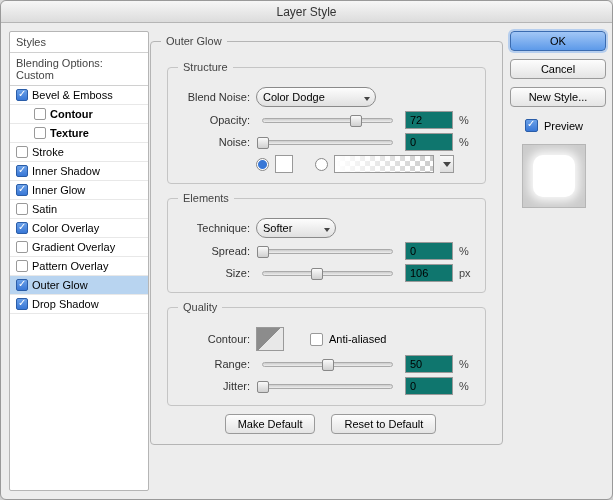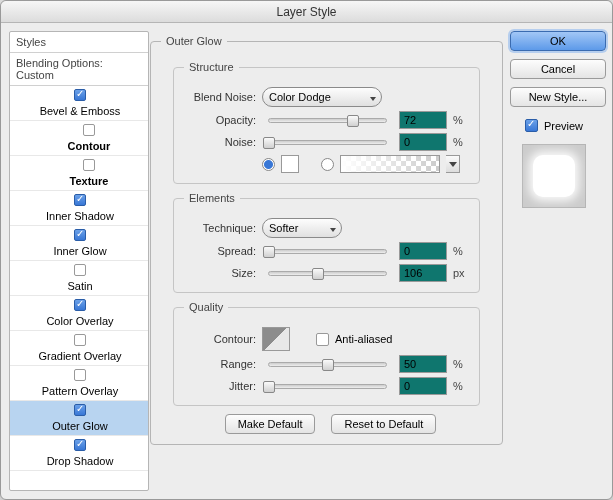--- a/index.html
+++ b/index.html
@@ -2,30 +2,30 @@
 <html><head>
 <meta charset="utf-8">
 <style>
 * { box-sizing: border-box; margin: 0; padding: 0; font-family: "Lucida Grande", Arial, sans-serif; font-size: 11px; }
 body { background: #e8e8e8; width: 613px; height: 500px; overflow: hidden; }
 .dialog { width: 613px; height: 500px; background: #ededed; border: 1px solid #999; border-radius: 6px; box-shadow: 0 4px 20px rgba(0,0,0,.3); }
 .titlebar { height: 22px; background: linear-gradient(#f6f6f6,#dcdcdc); border-bottom: 1px solid #b5b5b5; border-radius: 6px 6px 0 0; text-align: center; line-height: 22px; font-size: 12px; color: #333; }
 .content { display: flex; padding: 8px; gap: 1px; height: calc(100% - 22px); }
 .sidebar { width: 140px; background: #fff; border: 1px solid #b5b5b5; border-radius: 2px; }
 .sidebar-h { padding: 4px 6px; border-bottom: 1px solid #d0d0d0; color: #444; }
-.s-item { display: flex; align-items: center; padding: 3px 4px 3px 6px; border-bottom: 1px solid #e8e8e8; cursor: pointer; gap: 4px; flex-direction: column; }
+.s-item { display: flex; align-items: center; padding: 3px 4px 3px 6px; border-bottom: 1px solid #e8e8e8; cursor: pointer; gap: 4px; }
 .s-item.active { background: #b8d4f0; }
 .s-item .cb { width: 12px; height: 12px; border: 1px solid #999; border-radius: 2px; background: #fff; flex: 0 0 12px; }
 .s-item.ck .cb { background: linear-gradient(#6aa0e8,#3877d6); border-color: #2a5da8; position: relative; }
 .s-item.ck .cb::after { content: "✓"; color: #fff; position: absolute; top: -2px; left: 1px; font-size: 10px; }
 .s-item.indent { padding-left: 24px; font-weight: bold; }
 .center { flex: 1; }
 fieldset { border: 1px solid #b5b5b5; border-radius: 4px; margin: 4px 0 10px; padding: 8px 10px 10px; position: relative; }
 legend { padding: 0 5px; color: #444; font-size: 11px; }
-fieldset.inner { border: 1px solid #c5c5c5; margin: 6px 12px 8px; padding: 10px 10px 6px; }
+fieldset.inner { border: 1px solid #c5c5c5; margin: 6px 6px 8px; padding: 10px 10px 6px; }
 .row { display: flex; align-items: center; gap: 6px; margin: 4px 0; }
 .row .lbl { width: 72px; text-align: right; color: #333; }
 .slider { flex: 1; height: 5px; background: linear-gradient(#ccc,#eee); border: 1px solid #aaa; border-radius: 3px; position: relative; margin: 0 6px; }
 .slider .th { position: absolute; top: -4px; width: 12px; height: 12px; background: linear-gradient(#fafafa,#d0d0d0); border: 1px solid #888; border-radius: 2px; transform: translateX(-6px); }
 .numfield { width: 48px; height: 18px; border: 1px solid #999; background: #0f766e; text-align: left; padding: 0 4px; }
 .unit { width: 16px; color: #444; }
 select.mac { height: 20px; background: linear-gradient(#fdfdfd,#e0e0e0); border: 1px solid #8a8a8a; border-radius: 10px; padding: 0 18px 0 6px; appearance: none; position: relative; }
 .sel-wrap { position: relative; display: inline-block; }
 .sel-wrap::after { content: ""; position: absolute; right: 6px; top: 5px; width: 0; height: 0; border-left: 4px solid transparent; border-right: 4px solid transparent; border-top: 5px solid #444; pointer-events: none; }
 .sel-wrap.double::before { content: ""; position: absolute; right: 6px; top: 3px; width: 0; height: 0; border-left: 3px solid transparent; border-right: 3px solid transparent; border-bottom: 4px solid #444; }
@@ -64,20 +64,24 @@
             <span>Bevel &amp; Emboss</span>
           </div>
           <div class="s-item indent">
             <span class="cb"></span>
             <span>Contour</span>
           </div>
           <div class="s-item indent">
             <span class="cb"></span>
             <span>Texture</span>
           </div>
+          <div class="s-item">
+            <span class="cb"></span>
+            <span>Stroke</span>
+          </div>
           <div class="s-item ck">
             <span class="cb"></span>
             <span>Inner Shadow</span>
           </div>
           <div class="s-item ck">
             <span class="cb"></span>
             <span>Inner Glow</span>
           </div>
           <div class="s-item">
             <span class="cb"></span>

